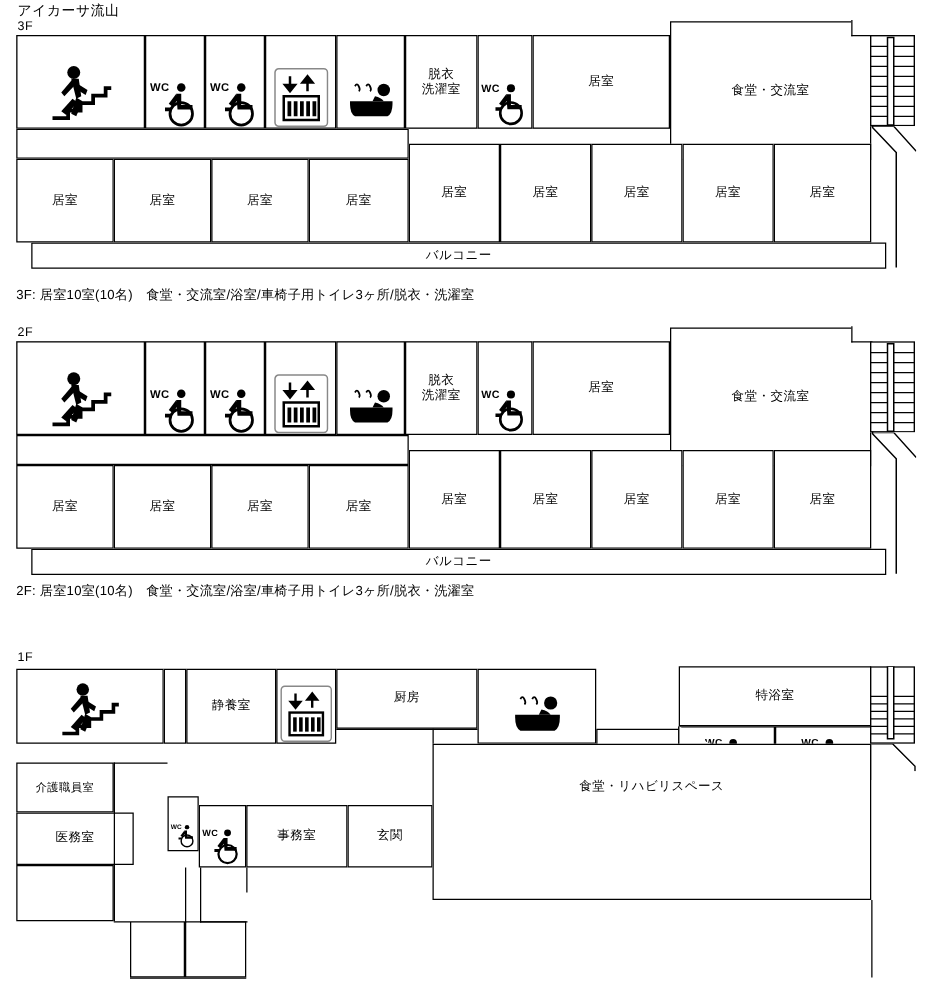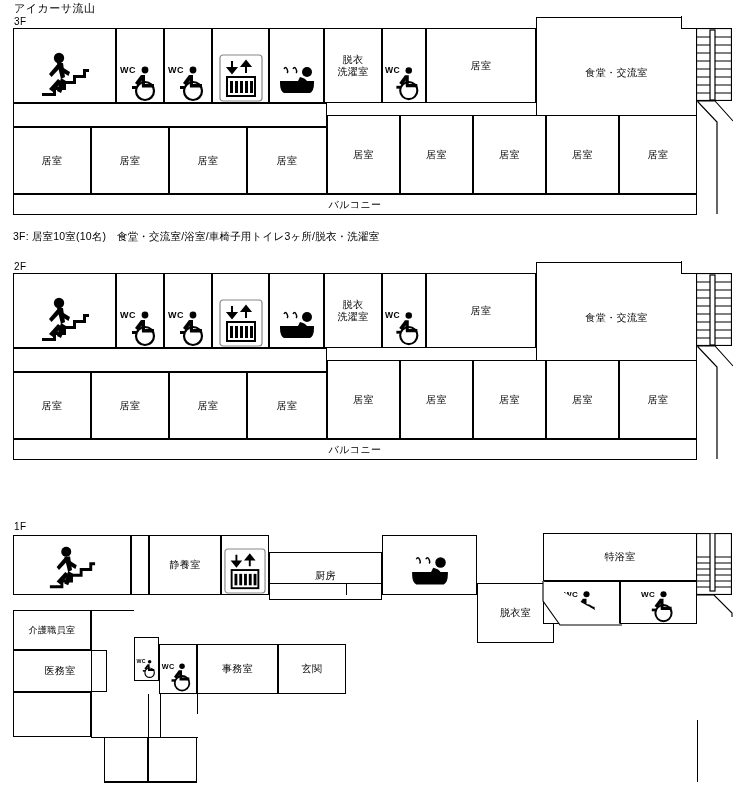--- a/index.html
+++ b/index.html
@@ -74,20 +74,21 @@
   .vline { position: absolute; background: #000; width: 1px; }
   .hline { position: absolute; background: #000; height: 1px; }
 
   
   .icon-cell { display: flex; align-items: flex-end; justify-content: center; }
   .icon-cell svg { display: block; }
 
   .balcony-text {
     font-size: 10px;
     letter-spacing: .4px;
+    margin-left: 12px;
   }
 </style>
 </head>
 <body>
 
 <div id="page">
 
   <div class="title" style="left:14px; top:1px;">アイカーサ流山</div>
 
   <div class="floor-tag" style="left:14px; top:16px;">3F</div>
@@ -341,20 +342,21 @@
 
     <div class="room balcony-text" style="left:13px; top:194px; width:684px; height:21px;">バルコニー</div>
 
     <div class="abs" style="left:697px; top:100px; width:35px; height:115px;">
       <svg width="35" height="115" viewBox="0 0 35 115">
         <path d="M1 0 L1 2 L20 22 L20 114" fill="none" stroke="#000" stroke-width="1.2"></path>
       </svg>
     </div>
   </div>
 
+  <div class="caption" style="left:13px; top:466px;">2F: 居室10室(10名)　食堂・交流室/浴室/車椅子用トイレ3ヶ所/脱衣・洗濯室</div>
 
   <div class="floor-tag" style="left:14px; top:521px;">1F</div>
 
   <div class="plan" style="left:0; top:505px; width:740px; height:290px;">
 
     <div class="room icon-cell" style="left:13px; top:30px; width:118px; height:60px;">
       <svg width="54" height="50" viewBox="0 0 56 52">
         <circle cx="22" cy="8" r="5.2" fill="#000"></circle>
         <path d="M20 13 L26 13 L28 27 L24 29 Z" fill="#000"></path>
         <path d="M20.5 14 L12 24 L14.5 27 L23 18 Z" fill="#000"></path>
@@ -376,21 +378,21 @@
         <path d="M27 19 v-10 M27 7 l-4 5 h8 z" stroke="#000" stroke-width="2" fill="#000"></path>
         <rect x="8" y="23" width="28" height="19" fill="none" stroke="#000" stroke-width="2"></rect>
         <rect x="11" y="27" width="3" height="12" fill="#000"></rect>
         <rect x="16" y="27" width="3" height="12" fill="#000"></rect>
         <rect x="21" y="27" width="3" height="12" fill="#000"></rect>
         <rect x="26" y="27" width="3" height="12" fill="#000"></rect>
         <rect x="31" y="27" width="3" height="12" fill="#000"></rect>
       </svg>
     </div>
 
-    <div class="room" style="left:269px; top:47px; width:113px; height:48px;">厨房</div>
+    <div class="room" style="left:269px; top:30px; width:113px; height:48px;">厨房</div>
 
     <div class="room icon-cell" style="left:382px; top:30px; width:95px; height:60px;">
       <svg width="54" height="40" viewBox="0 0 50 38">
         <path d="M12 5 q1.5 -3 3 0 q1.5 3 0 4" stroke="#000" stroke-width="1.4" fill="none"></path>
         <path d="M21 5 q1.5 -3 3 0 q1.5 3 0 4" stroke="#000" stroke-width="1.4" fill="none"></path>
         <circle cx="35" cy="8" r="5" fill="#000"></circle>
         <path d="M8 17 h34 v2 q0 8 -4 10 h-26 q-4 -2 -4 -10 z" fill="#000"></path>
         <path d="M28 13 q5 1 7 4 h-9 z" fill="#000"></path>
       </svg>
     </div>
@@ -470,20 +472,22 @@
         <path d="M22 13 h4 v9 h9 v3.6 h-12 z" fill="#000"></path>
         <path d="M22 13 l-6 8 l3 2.4 l4.5 -6 z" fill="#000"></path>
         <circle cx="26" cy="29" r="9" fill="none" stroke="#000" stroke-width="2.2"></circle>
         <path d="M13 24 l5 0 l0 3 l-5 0 z" fill="#000"></path>
       </svg>
     </div>
 
     <div class="room" style="left:278px; top:139px; width:68px; height:50px;">玄関</div>
     <div class="room" style="left:197px; top:139px; width:81px; height:50px;">事務室</div>
 
+    <div class="room" style="left:346px; top:90px; width:351px; height:125px;
+                display:flex; align-items:flex-start; justify-content:center; padding-top:28px;">食堂・リハビリスペース</div>
 
     <div class="vline" style="left:197px; top:189px; height:20px;"></div>
     <div class="vline" style="left:160px; top:189px; height:44px;"></div>
     <div class="hline" style="left:160px; top:232px; width:38px;"></div>
     <div class="vline" style="left:148px; top:189px; height:44px;"></div>
     <div class="hline" style="left:91px; top:105px; width:43px;"></div>
     <div class="hline" style="left:91px; top:232px; width:13px;"></div>
     <div class="vline" style="left:91px; top:105px; height:127px;"></div>
     <div class="vline" style="left:697px; top:215px; height:62px;"></div>
     <div class="hline" style="left:269px; top:78px; width:113px;"></div>

